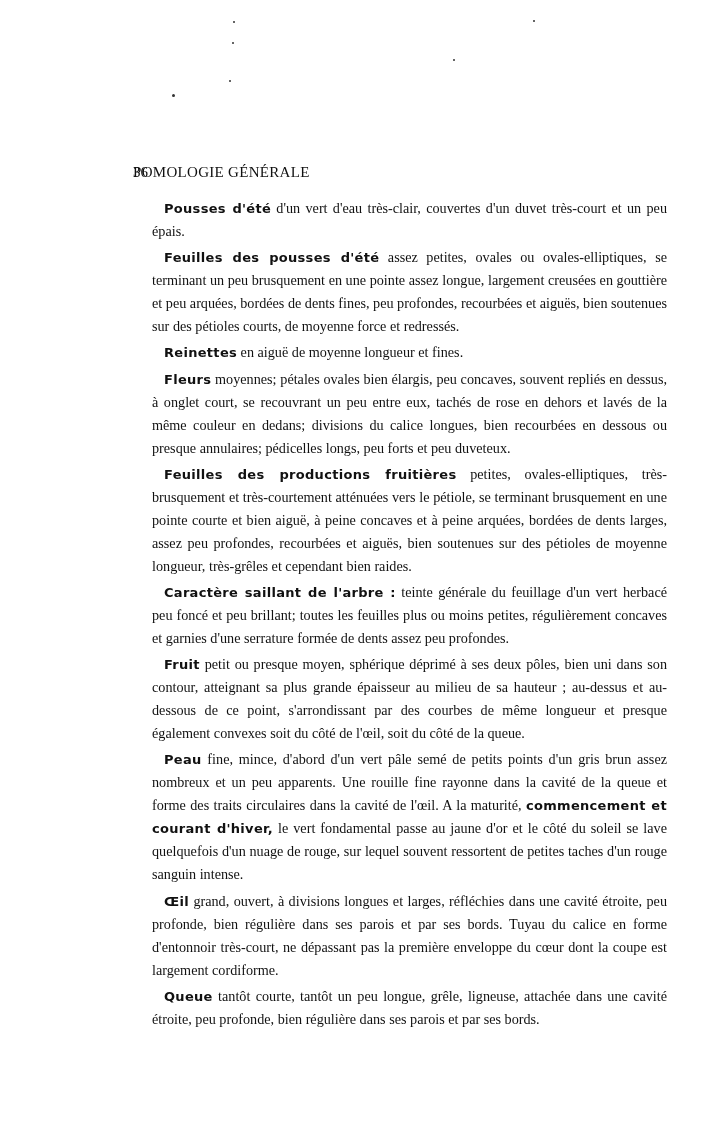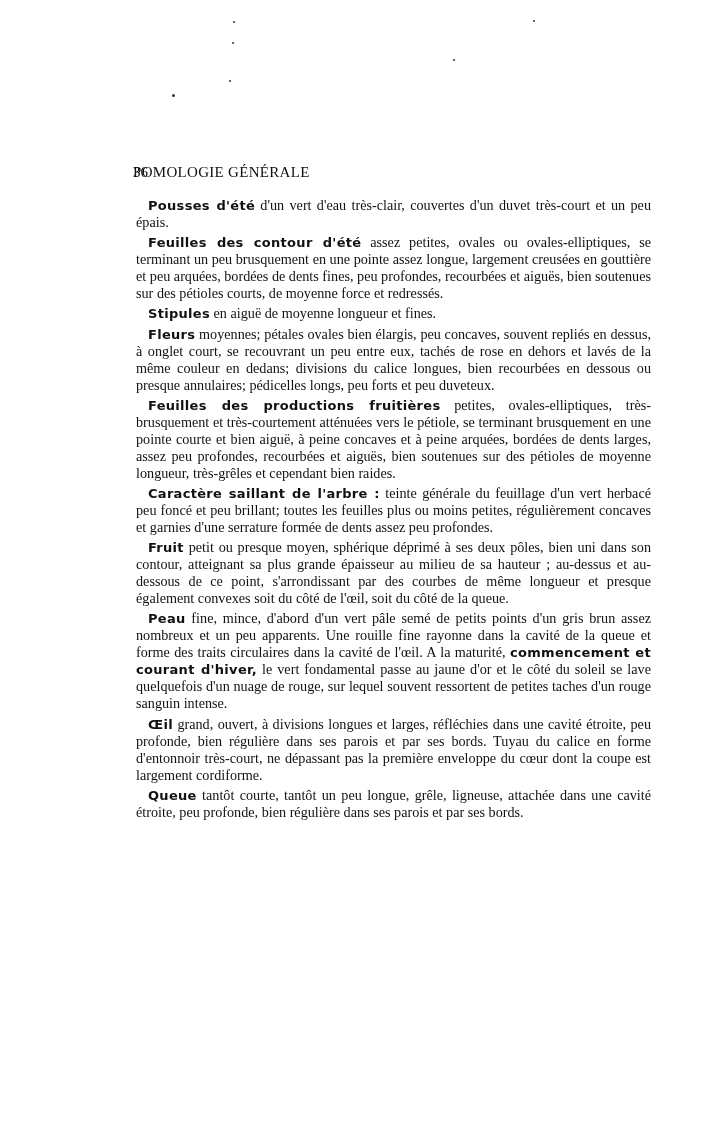--- a/index.html
+++ b/index.html
@@ -9,22 +9,22 @@
       color: #111;
     }
     .speck { position: absolute; background: #333; border-radius: 50%; }
     .header {
       position: absolute; left: 133px; top: 164px; width: 518px; height: 20px;
       font-family: "Liberation Serif", serif; font-size: 15px;
     }
     .header .num { position: absolute; left: 0; top: 0; text-align: center; }
     .header .title { position: absolute; left: 0; right: 12px; top: 0; text-align: left; letter-spacing: 0.3px; }
     .body {
-      position: absolute; left: 136px; top: 197px; width: 515px;
-      font-family: "Liberation Serif", serif; font-size: 14.2px; line-height: 17px;
+      position: absolute; left: 152px; top: 197px; width: 515px;
+      font-family: "Liberation Serif", serif; font-size: 14.2px; line-height: 23px;
       text-align: justify;
     }
     .para { margin: 0 0 3.2px 0; text-indent: 12px; }
     .lead { font-family: "DejaVu Sans", sans-serif; font-weight: bold; font-size: 13px; letter-spacing: 0.3px; }
     .inline-bold { font-family: "DejaVu Sans", sans-serif; font-weight: bold; font-size: 13px; letter-spacing: 0.3px; }
   </style>
 </head>
 <body>
 
 <div class="speck" style="left:172px;top:94px;width:3px;height:3px;"></div>
@@ -34,22 +34,22 @@
 <div class="speck" style="left:453px;top:59px;width:2px;height:2px;"></div>
 <div class="speck" style="left:232px;top:42px;width:2px;height:2px;"></div>
 
 <div class="header">
   <span class="num">36</span>
   <span class="title">POMOLOGIE GÉNÉRALE</span>
 </div>
 
 <div class="body">
   <p class="para"><span class="lead">Pousses d'été</span><span> d'un vert d'eau très-clair, couvertes d'un duvet très-court et un peu épais.</span></p>
-  <p class="para"><span class="lead">Feuilles des contour d'été</span><span> assez petites, ovales ou ovales-elliptiques, se terminant un peu brusquement en une pointe assez longue, largement creusées en gouttière et peu arquées, bordées de dents fines, peu profondes, recourbées et aiguës, bien soutenues sur des pétioles courts, de moyenne force et redressés.</span></p>
-  <p class="para"><span class="lead">Stipules</span><span> en aiguë de moyenne longueur et fines.</span></p>
+  <p class="para"><span class="lead">Feuilles des pousses d'été</span><span> assez petites, ovales ou ovales-elliptiques, se terminant un peu brusquement en une pointe assez longue, largement creusées en gouttière et peu arquées, bordées de dents fines, peu profondes, recourbées et aiguës, bien soutenues sur des pétioles courts, de moyenne force et redressés.</span></p>
+  <p class="para"><span class="lead">Reinettes</span><span> en aiguë de moyenne longueur et fines.</span></p>
   <p class="para"><span class="lead">Fleurs</span><span> moyennes; pétales ovales bien élargis, peu concaves, souvent repliés en dessus, à onglet court, se recouvrant un peu entre eux, tachés de rose en dehors et lavés de la même couleur en dedans; divisions du calice longues, bien recourbées en dessous ou presque annulaires; pédicelles longs, peu forts et peu duveteux.</span></p>
   <p class="para"><span class="lead">Feuilles des productions fruitières</span><span> petites, ovales-elliptiques, très-brusquement et très-courtement atténuées vers le pétiole, se terminant brusquement en une pointe courte et bien aiguë, à peine concaves et à peine arquées, bordées de dents larges, assez peu profondes, recourbées et aiguës, bien soutenues sur des pétioles de moyenne longueur, très-grêles et cependant bien raides.</span></p>
   <p class="para"><span class="lead">Caractère saillant de l'arbre :</span><span> teinte générale du feuillage d'un vert herbacé peu foncé et peu brillant; toutes les feuilles plus ou moins petites, régulièrement concaves et garnies d'une serrature formée de dents assez peu profondes.</span></p>
   <p class="para"><span class="lead">Fruit</span><span> petit ou presque moyen, sphérique déprimé à ses deux pôles, bien uni dans son contour, atteignant sa plus grande épaisseur au milieu de sa hauteur ; au-dessus et au-dessous de ce point, s'arrondissant par des courbes de même longueur et presque également convexes soit du côté de l'œil, soit du côté de la queue.</span></p>
   <p class="para"><span class="lead">Peau</span><span> fine, mince, d'abord d'un vert pâle semé de petits points d'un gris brun assez nombreux et un peu apparents. Une rouille fine rayonne dans la cavité de la queue et forme des traits circulaires dans la cavité de l'œil. A la maturité, </span><span class="inline-bold">commencement et courant d'hiver,</span><span> le vert fondamental passe au jaune d'or et le côté du soleil se lave quelquefois d'un nuage de rouge, sur lequel souvent ressortent de petites taches d'un rouge sanguin intense.</span></p>
   <p class="para"><span class="lead">Œil</span><span> grand, ouvert, à divisions longues et larges, réfléchies dans une cavité étroite, peu profonde, bien régulière dans ses parois et par ses bords. Tuyau du calice en forme d'entonnoir très-court, ne dépassant pas la première enveloppe du cœur dont la coupe est largement cordiforme.</span></p>
   <p class="para"><span class="lead">Queue</span><span> tantôt courte, tantôt un peu longue, grêle, ligneuse, attachée dans une cavité étroite, peu profonde, bien régulière dans ses parois et par ses bords.</span></p>
 </div>
 
 </body></html>

